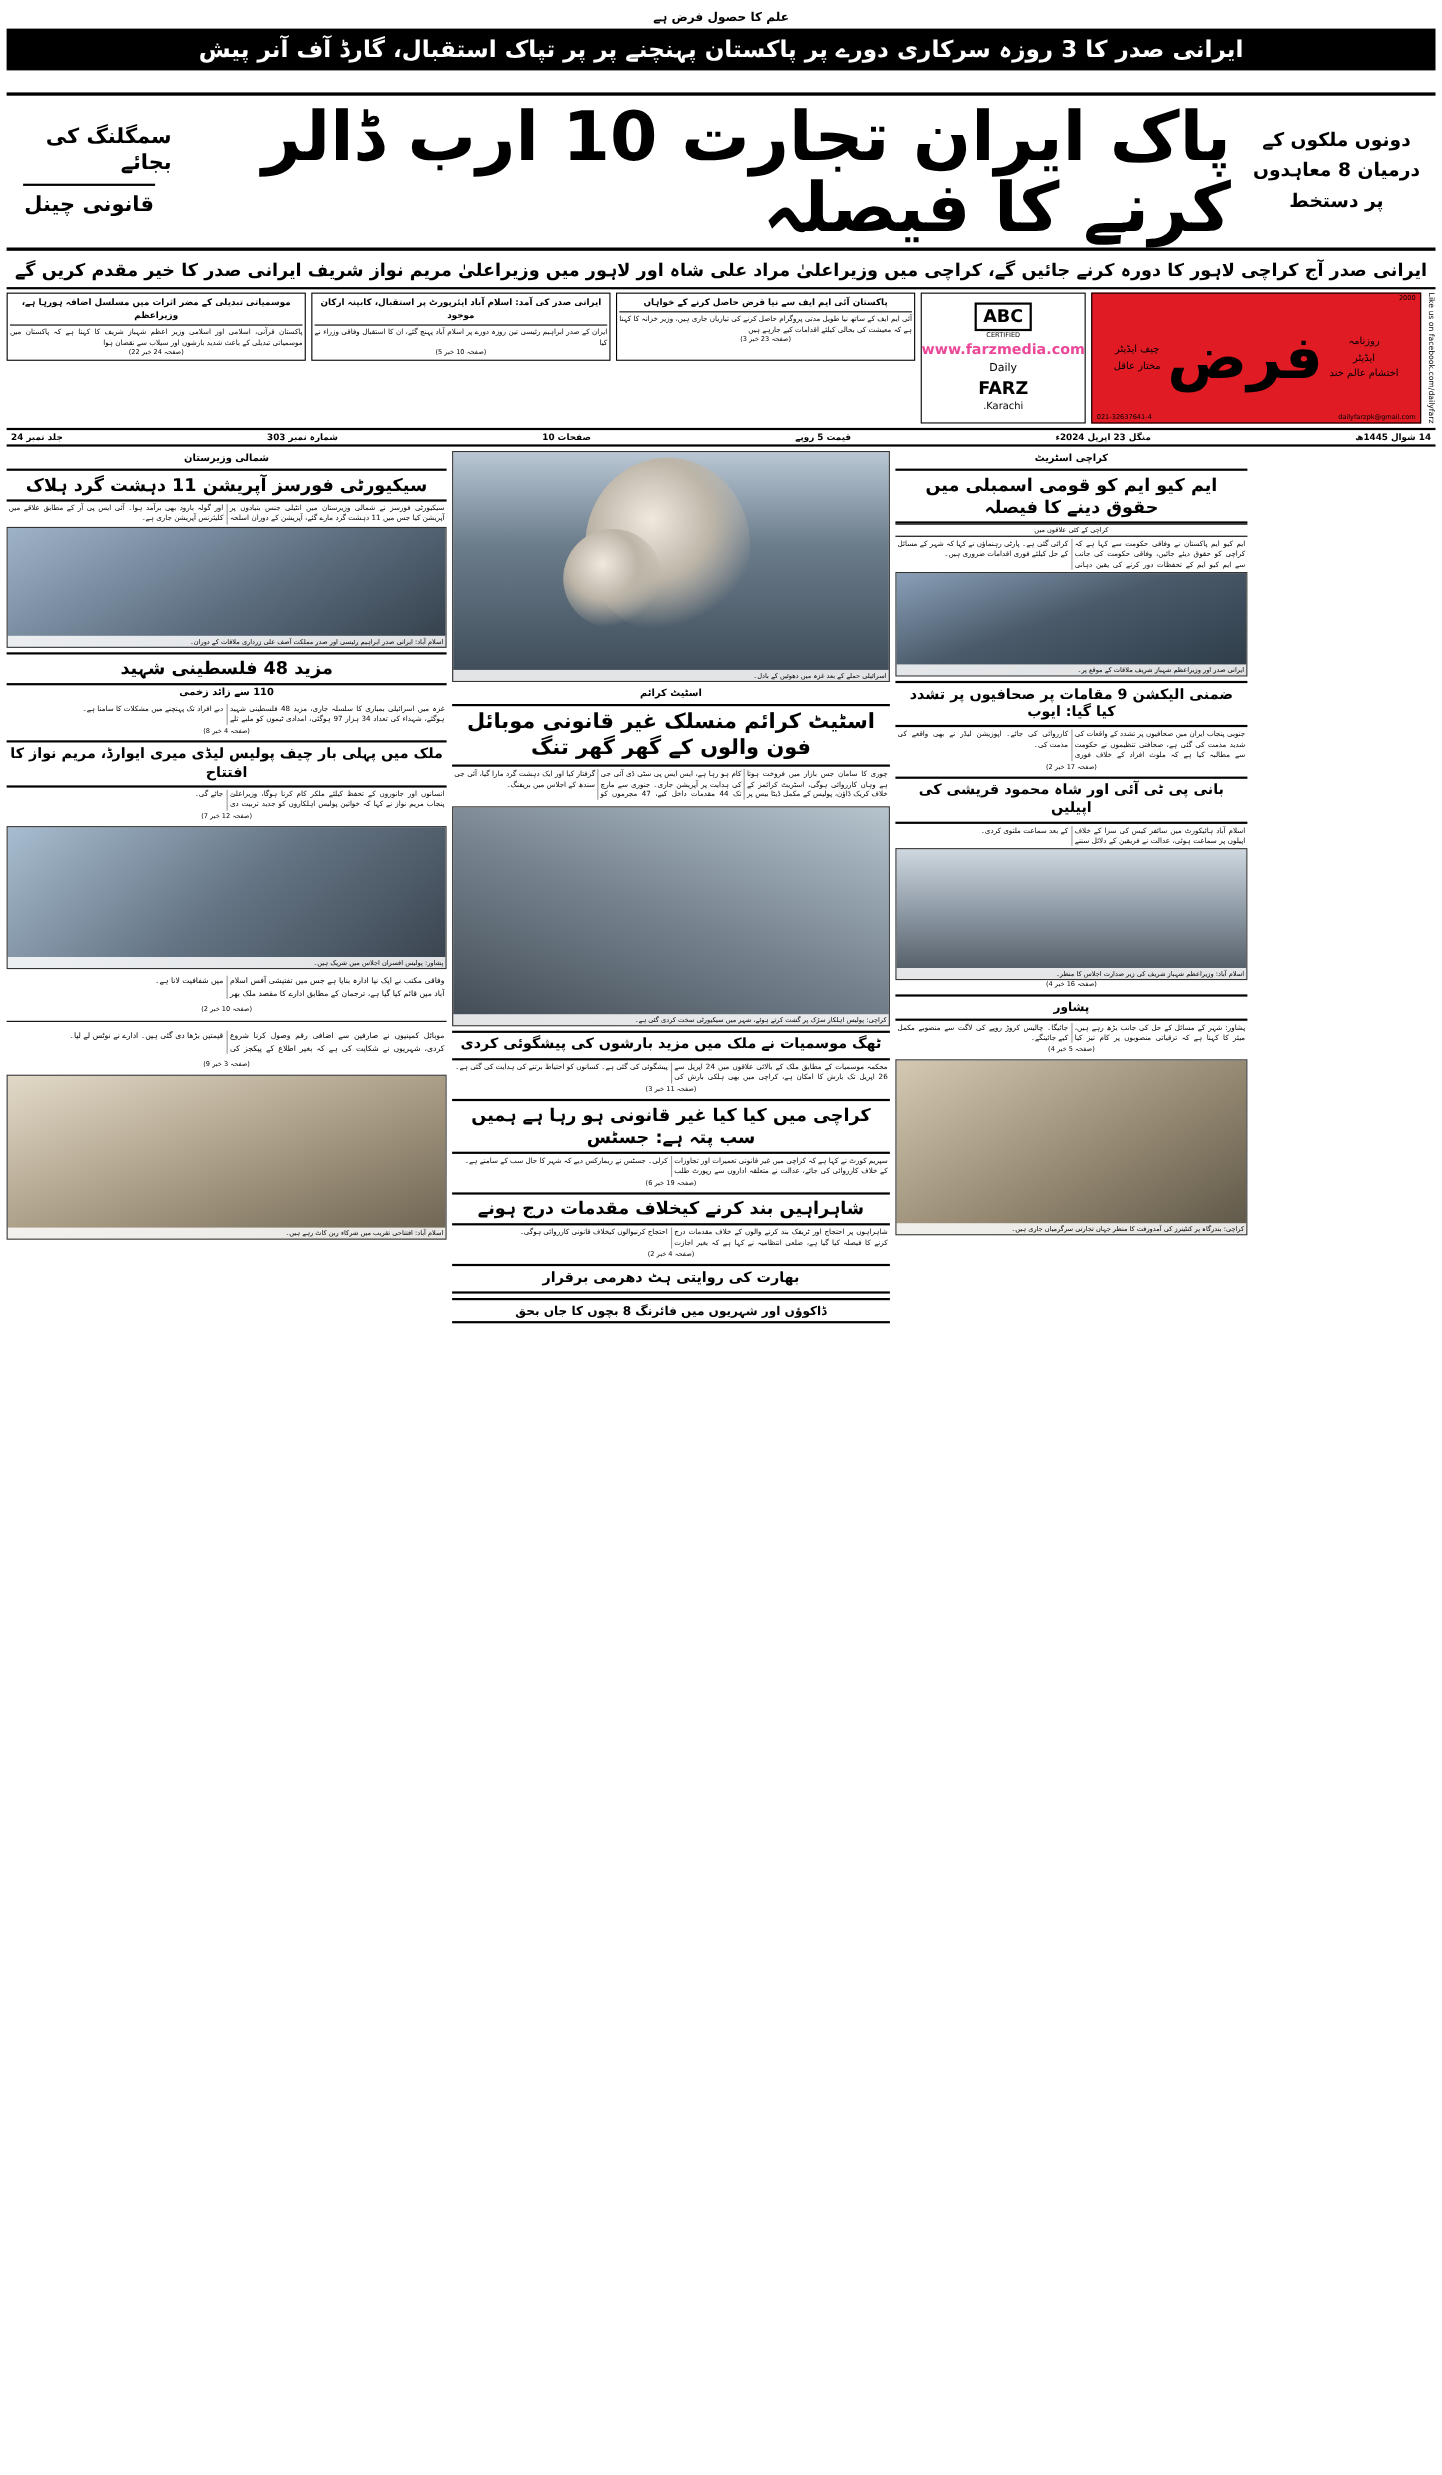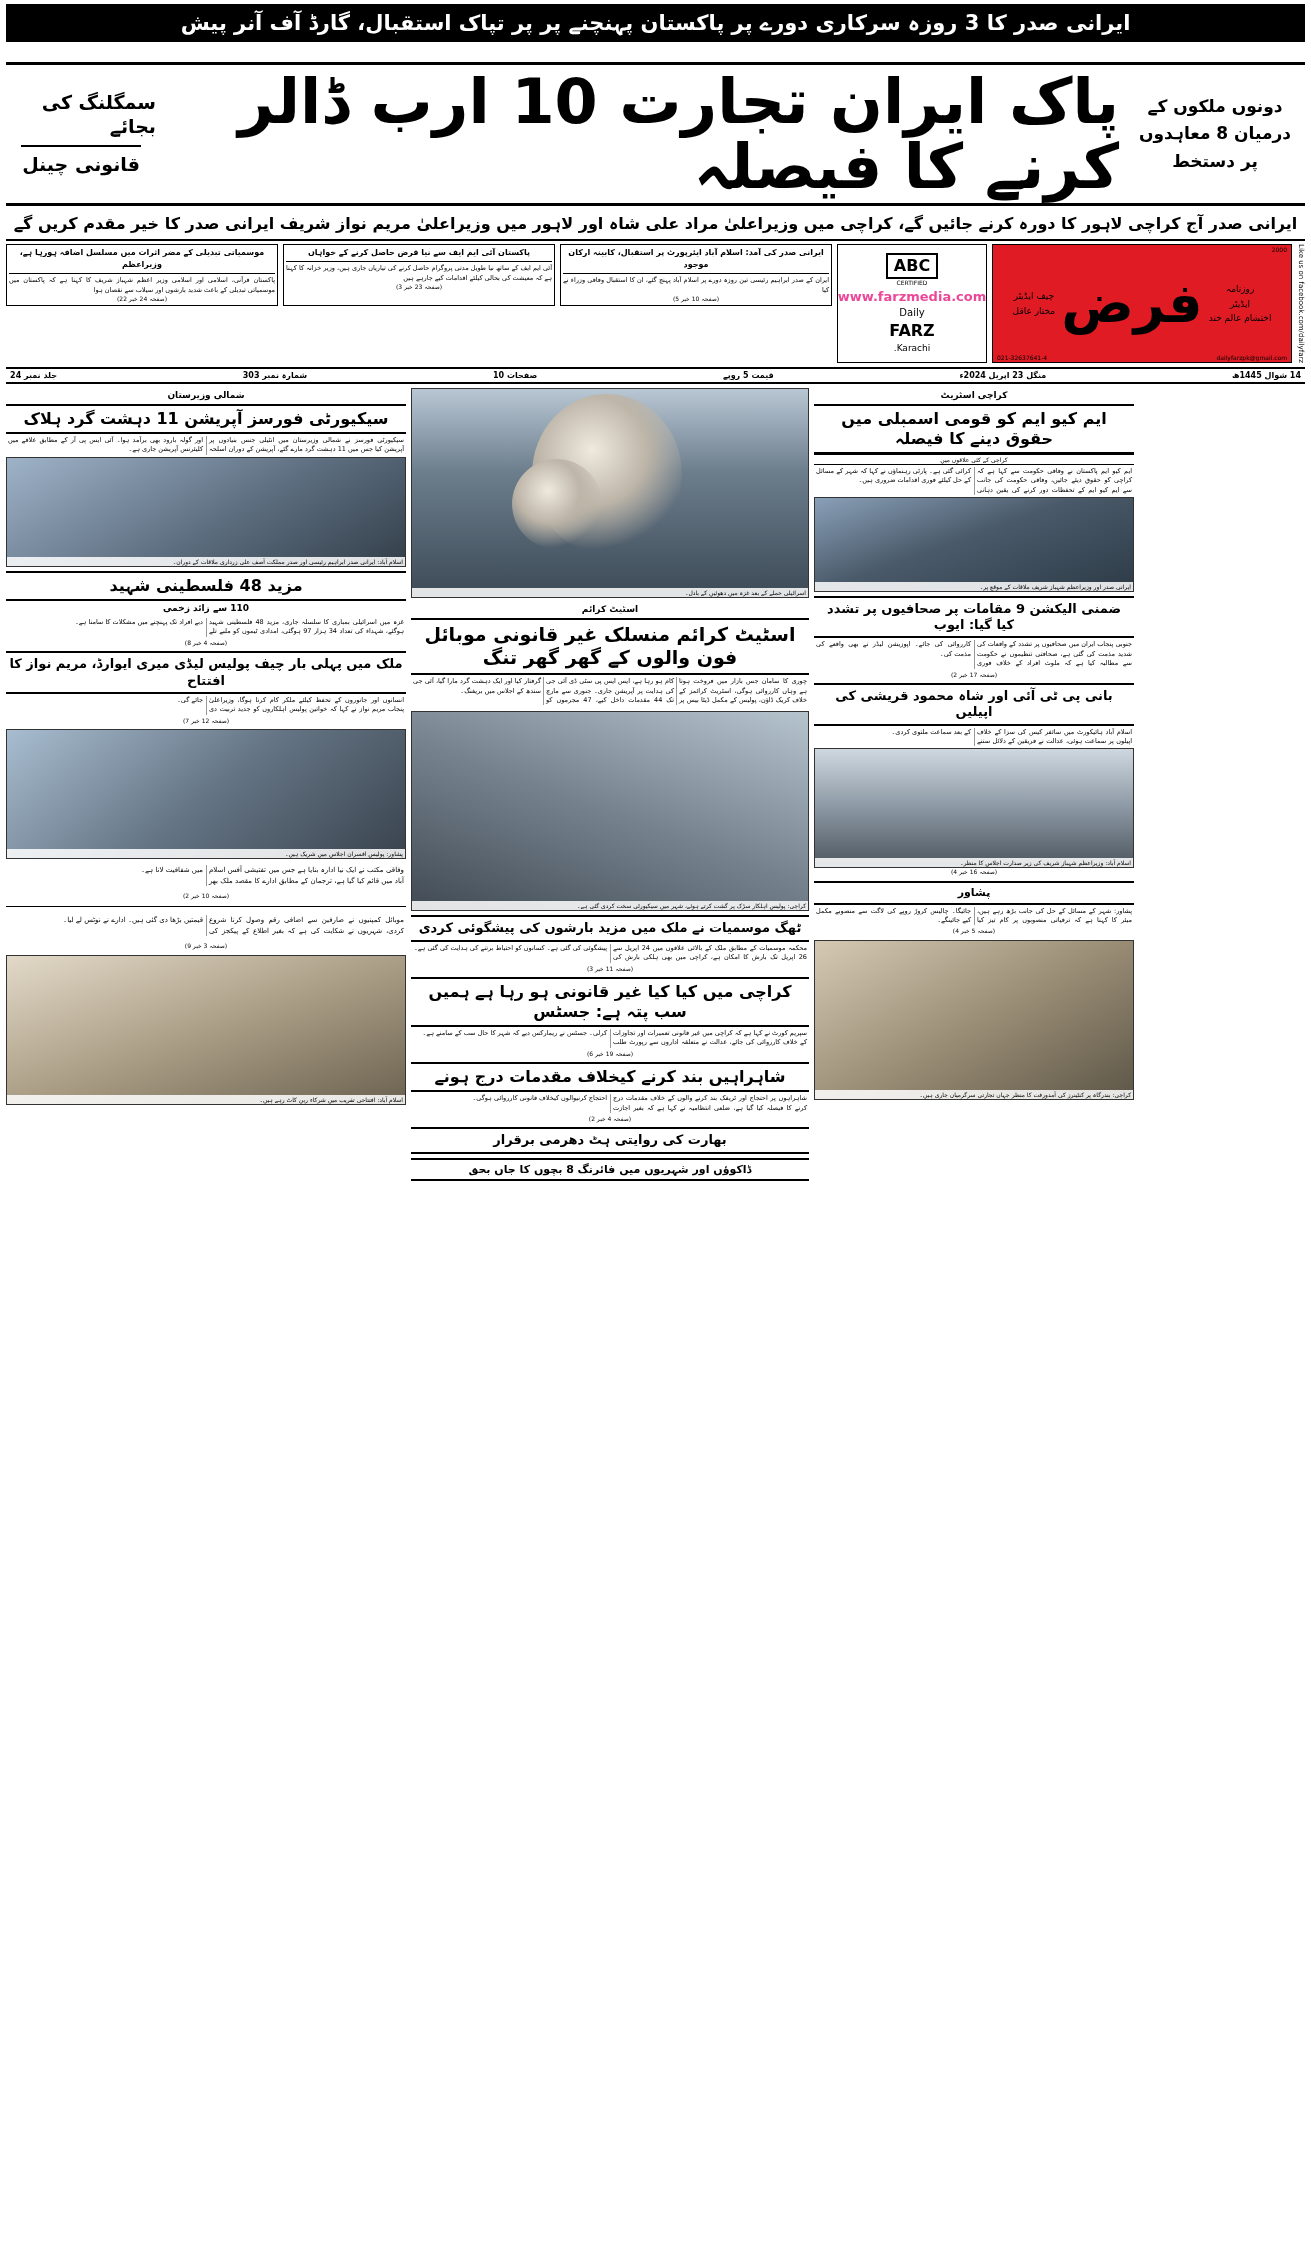--- a/index.html
+++ b/index.html
@@ -125,20 +125,21 @@
   .smoke {
     position:absolute; border-radius:50%;
     background:radial-gradient(circle at 40% 35%, #efe9df 0%, #bdb5a8 40%, rgba(140,132,120,0) 72%);
   }
 </style>
 </head>
 <body>
 
 <div class="page">
 
+  <div class="topstrip urdu">علم کا حصول فرض ہے</div>
 
   <div class="banner-black urdu">ایرانی صدر کا 3 روزہ سرکاری دورے پر پاکستان پہنچنے پر پر تپاک استقبال، گارڈ آف آنر پیش</div>
 
   <div class="headline-wrap">
     <div class="hl-side urdu">
       <div>سمگلنگ کی بجائے</div>
       <div style="border-top:2px solid #000;width:80%"></div>
       <div>قانونی چینل</div>
     </div>
     <div class="hl-main urdu">پاک ایران تجارت 10 ارب ڈالر کرنے کا فیصلہ</div>
@@ -156,30 +157,30 @@
 
     <div class="band-txt">
       <div class="toprow">
         <div class="col box" style="padding:2px">
           <div class="sub-hd urdu">موسمیاتی تبدیلی کے مضر اثرات میں مسلسل اضافہ ہورہا ہے، وزیراعظم</div>
           <div class="thin"></div>
           <div class="tiny urdu">پاکستان قرآنی، اسلامی اور اسلامی وزیر اعظم شہباز شریف کا کہنا ہے کہ پاکستان میں موسمیاتی تبدیلی کے باعث شدید بارشوں اور سیلاب سے نقصان ہوا</div>
           <div class="cap urdu ctr">(صفحہ 24 خبر 22)</div>
         </div>
         <div class="col box" style="padding:2px">
+          <div class="sub-hd urdu">ایرانی صدر کی آمد: اسلام آباد ایئرپورٹ پر استقبال، کابینہ ارکان موجود</div>
+          <div class="thin"></div>
+          <div class="tiny urdu">ایران کے صدر ابراہیم رئیسی تین روزہ دورے پر اسلام آباد پہنچ گئے، ان کا استقبال وفاقی وزراء نے کیا</div>
+          <div class="cap urdu ctr">(صفحہ 10 خبر 5)</div>
+        </div>
+        <div class="col box" style="padding:2px">
           <div class="sub-hd urdu">پاکستان آئی ایم ایف سے نیا قرض حاصل کرنے کے خواہاں</div>
           <div class="thin"></div>
           <div class="tiny urdu">آئی ایم ایف کے ساتھ نیا طویل مدتی پروگرام حاصل کرنے کی تیاریاں جاری ہیں، وزیر خزانہ کا کہنا ہے کہ معیشت کی بحالی کیلئے اقدامات کیے جارہے ہیں</div>
           <div class="cap urdu ctr">(صفحہ 23 خبر 3)</div>
-        </div>
-        <div class="col box" style="padding:2px">
-          <div class="sub-hd urdu">ایرانی صدر کی آمد: اسلام آباد ایئرپورٹ پر استقبال، کابینہ ارکان موجود</div>
-          <div class="thin"></div>
-          <div class="tiny urdu">ایران کے صدر ابراہیم رئیسی تین روزہ دورے پر اسلام آباد پہنچ گئے، ان کا استقبال وفاقی وزراء نے کیا</div>
-          <div class="cap urdu ctr">(صفحہ 10 خبر 5)</div>
         </div>
       </div>
     </div>
 
     <div class="logo-white">
       <div class="abc-badge">ABC</div>
       <div style="font-size:6px">CERTIFIED</div>
       <div class="site">www.farzmedia.com</div>
       <div style="font-size:10px;font-weight:normal">Daily</div>
       <div style="font-size:16px;font-weight:bold">FARZ</div>

